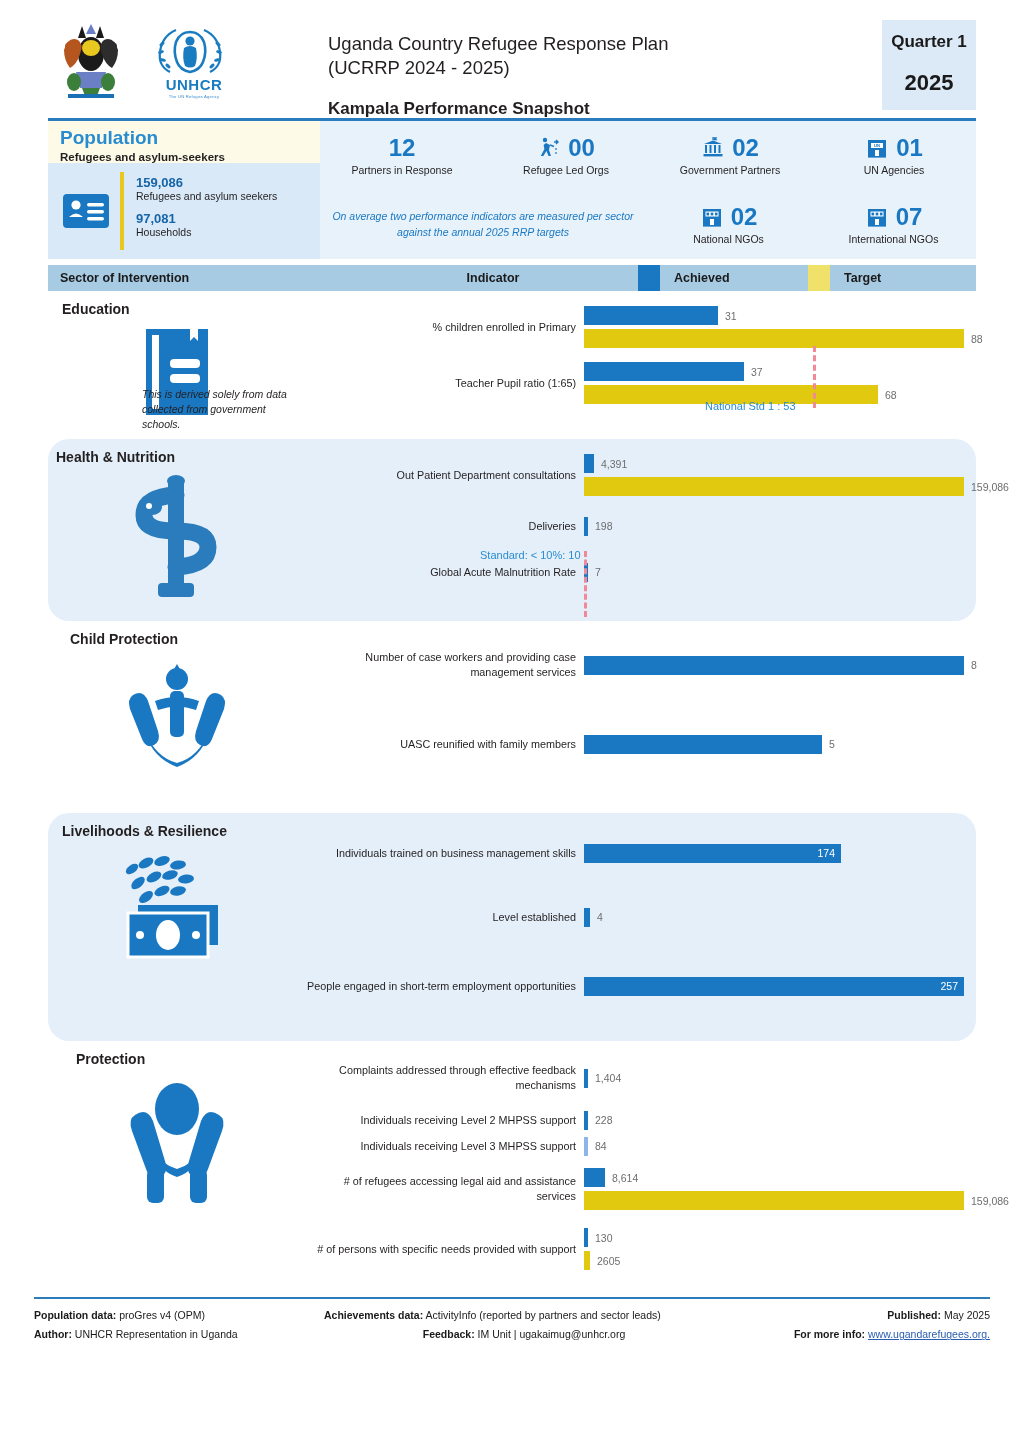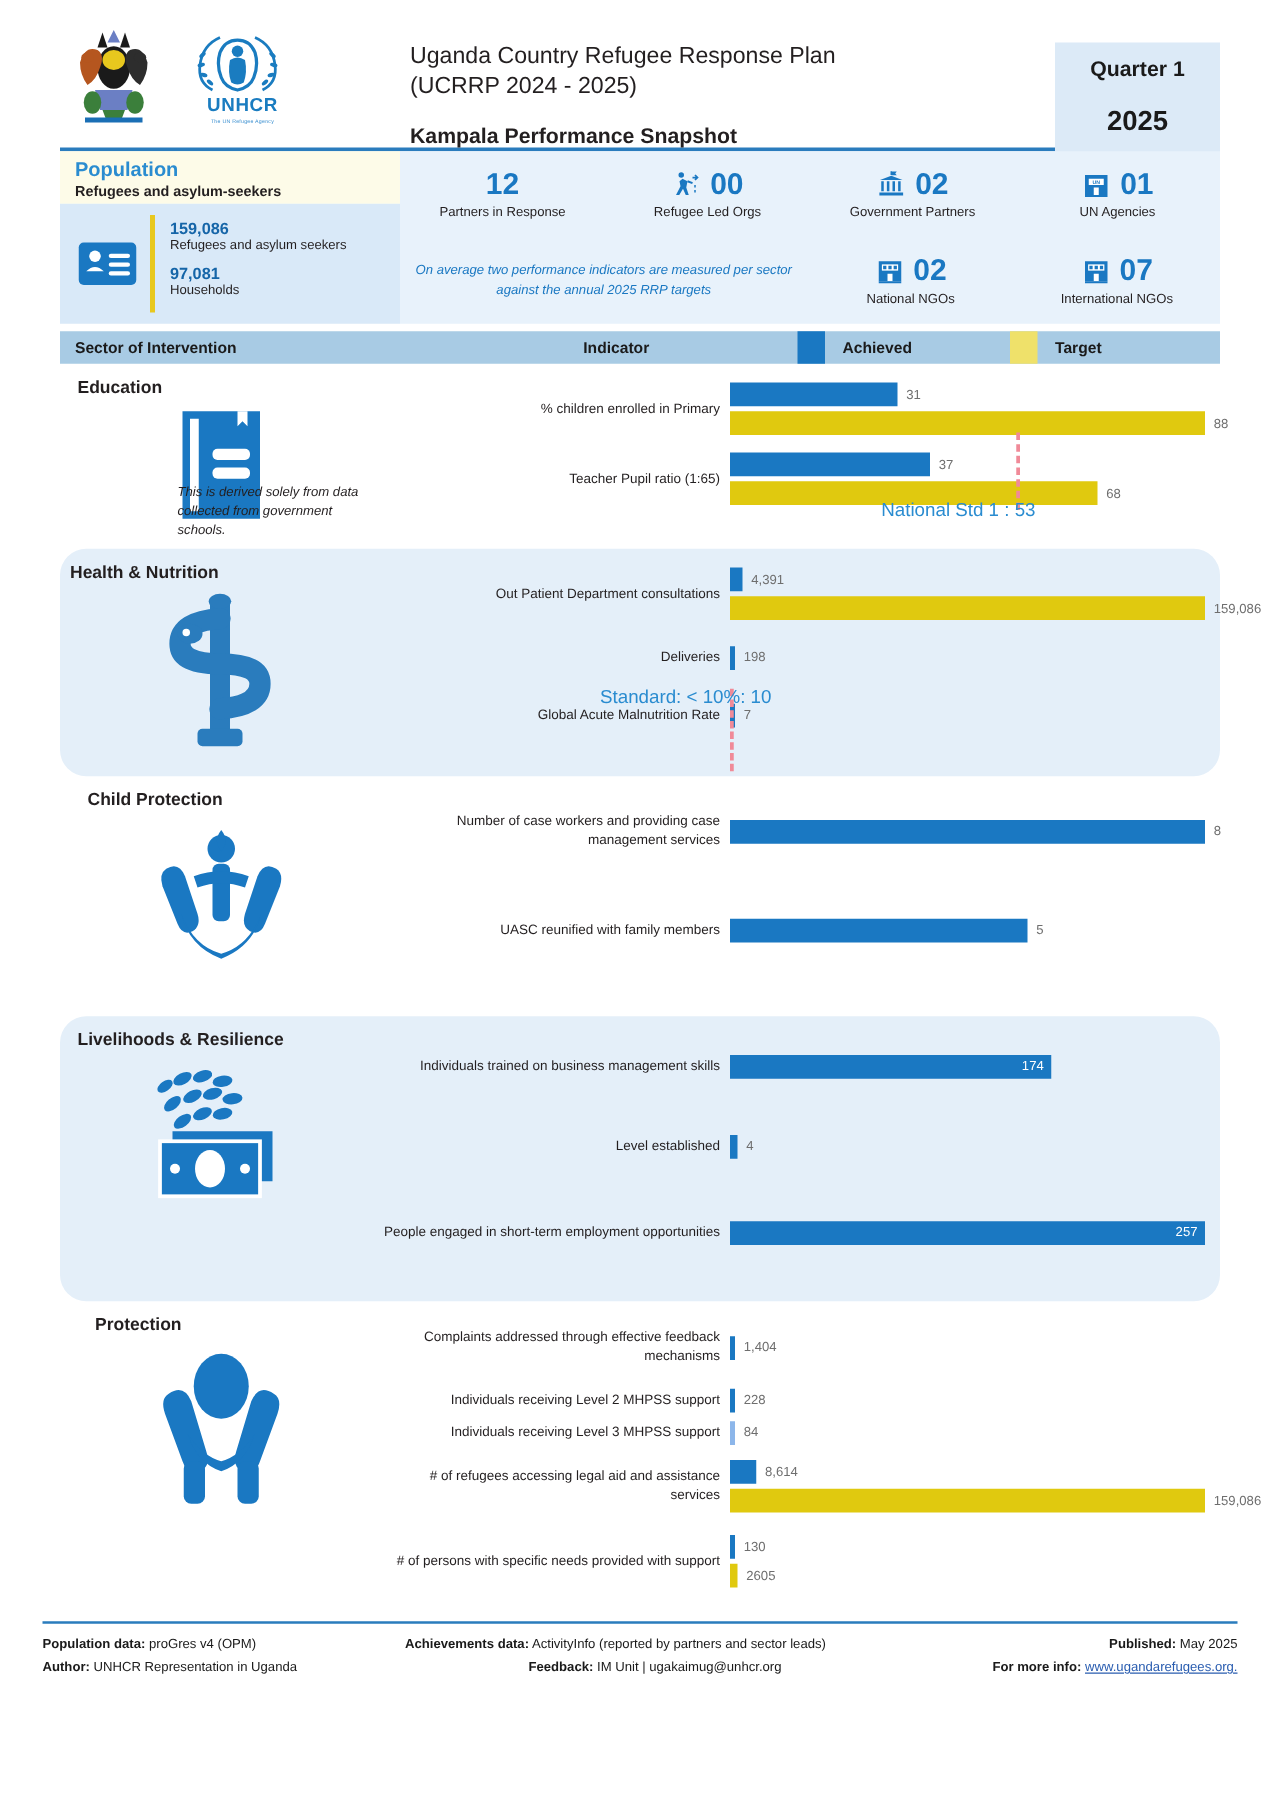--- a/index.html
+++ b/index.html
@@ -18,33 +18,33 @@
   .logos { width:280px; display:flex; align-items:center; gap:28px; padding-left:8px; }
   .coat { width:70px; height:80px; }
   .unhcr { width:80px; }
   .unhcr-mark { width:72px; height:52px; display:block; }
   .unhcr-word { font-size:15px; font-weight:bold; color:#1a7cc0; letter-spacing:0.5px; margin-top:2px; text-align:center; }
   .unhcr-sub { font-size:4.2px; color:#3a8fd0; text-align:center; letter-spacing:0.2px; margin-top:1px;}
   .titles { flex:1; text-align:left; padding-top:12px; }
   .t-line1 { font-size:18.5px; color:#231f20; line-height:1.28; }
   .t-line2 { font-size:17px; font-weight:bold; color:#231f20; margin-top:20px; }
   .quarter-box {
-    width:132px; background:#dceaf7; text-align:center;
-    padding:12px 4px 14px 4px; margin-top:14px;
+    width:94px; background:#dceaf7; text-align:center;
+    padding:12px 4px 14px 4px; margin-top:0;
   }
   .q-1 { font-size:17px; font-weight:bold; color:#1a1a1a; }
   .q-2 { font-size:22px; font-weight:bold; color:#1a1a1a; margin-top:18px; }
 
   .rule { height:3px; background:#2a7cbd; margin:0 48px; }
 
   
   .band { display:flex; margin:0 48px; height:138px; }
   .pop-col { width:272px; display:flex; flex-direction:column; }
   .pop-head { background:#fdfbe8; padding:7px 10px 6px 12px; height:42px; }
-  .pop-title { color:#2a8cd0; font-size:16px; font-weight:bold; line-height:1.1; }
+  .pop-title { color:#2a8cd0; font-size:19px; font-weight:bold; line-height:1.1; }
   .pop-sub { color:#231f20; font-size:11.5px; font-weight:bold; margin-top:2px; }
   .pop-body { background:#d9e9f8; flex:1; display:flex; align-items:center; padding:6px 10px 6px 14px; }
   .idcard { width:48px; height:40px; flex:0 0 auto; }
   .ybar { width:4px; background:#e8c81e; height:78px; margin:0 12px 0 10px; flex:0 0 auto; }
   .pop-nums .n { color:#1565a8; font-size:13px; font-weight:bold; }
   .pop-nums .l { color:#231f20; font-size:10.5px; margin-bottom:9px; }
 
   .part-col { flex:1; background:#e8f2fb; display:flex; flex-direction:column; }
   .part-row { display:flex; flex:1; }
   .part-cell { flex:1; display:flex; flex-direction:column; align-items:center; justify-content:center; padding:2px; }
@@ -76,21 +76,21 @@
   .ibars { flex:1; position:relative; }
   .barline { display:flex; align-items:center; }
   .bar { height:19px; background:#1a78c2; }
   .bar.t { background:#e0c90f; }
   .bar.light { background:#8cb6ea; }
   .bval { font-size:10.5px; color:#6e6e6e; margin-left:7px; }
   .bval.inside { color:#ffffff; margin-left:-40px; width:34px; text-align:right; }
   .std {
     position:absolute; border-left:3px dashed #f08a98; height:100%;
   }
-  .stdlab { position:absolute; font-size:15px; color:#2a8cd0; white-space:nowrap; }
+  .stdlab { position:absolute; font-size:11px; color:#2a8cd0; white-space:nowrap; }
 
   
   .foot-rule { height:2px; background:#2a7cbd; margin:8px 34px 0 34px; }
   .footer { margin:7px 34px 0 34px; font-size:10.5px; color:#1a1a1a; line-height:1.85; }
   .frow { display:flex; }
   .fc1 { width:290px; }
   .fc2 { width:400px; }
   .fc3 { flex:1; }
   .fb { font-weight:bold; }
   .flink { color:#2a5db0; text-decoration:underline; }

